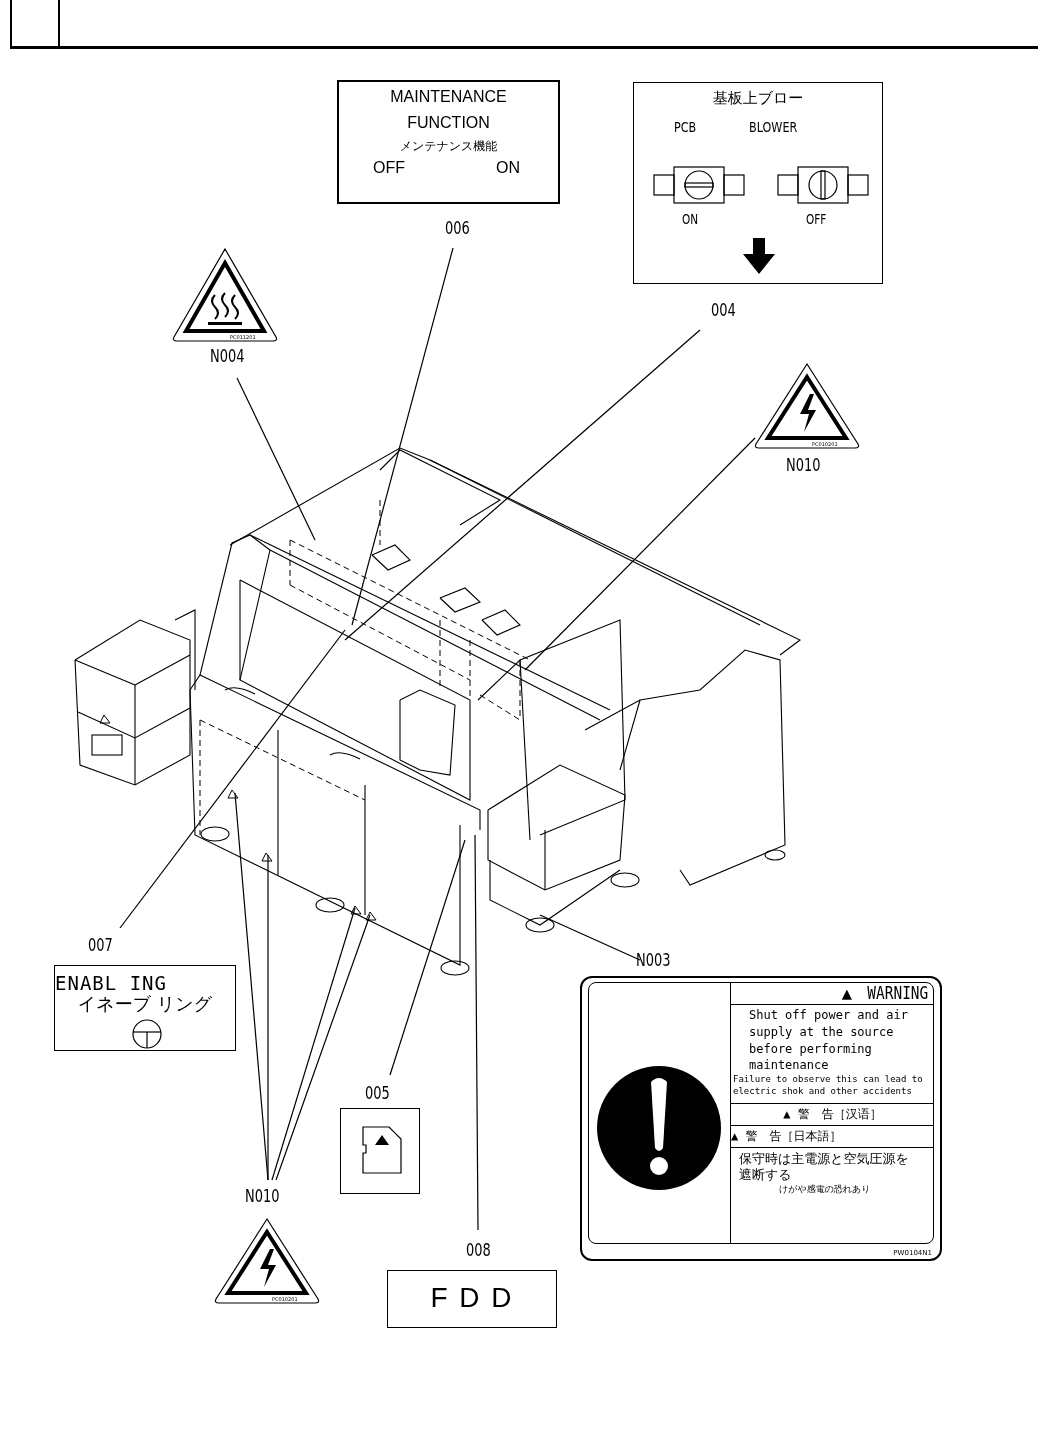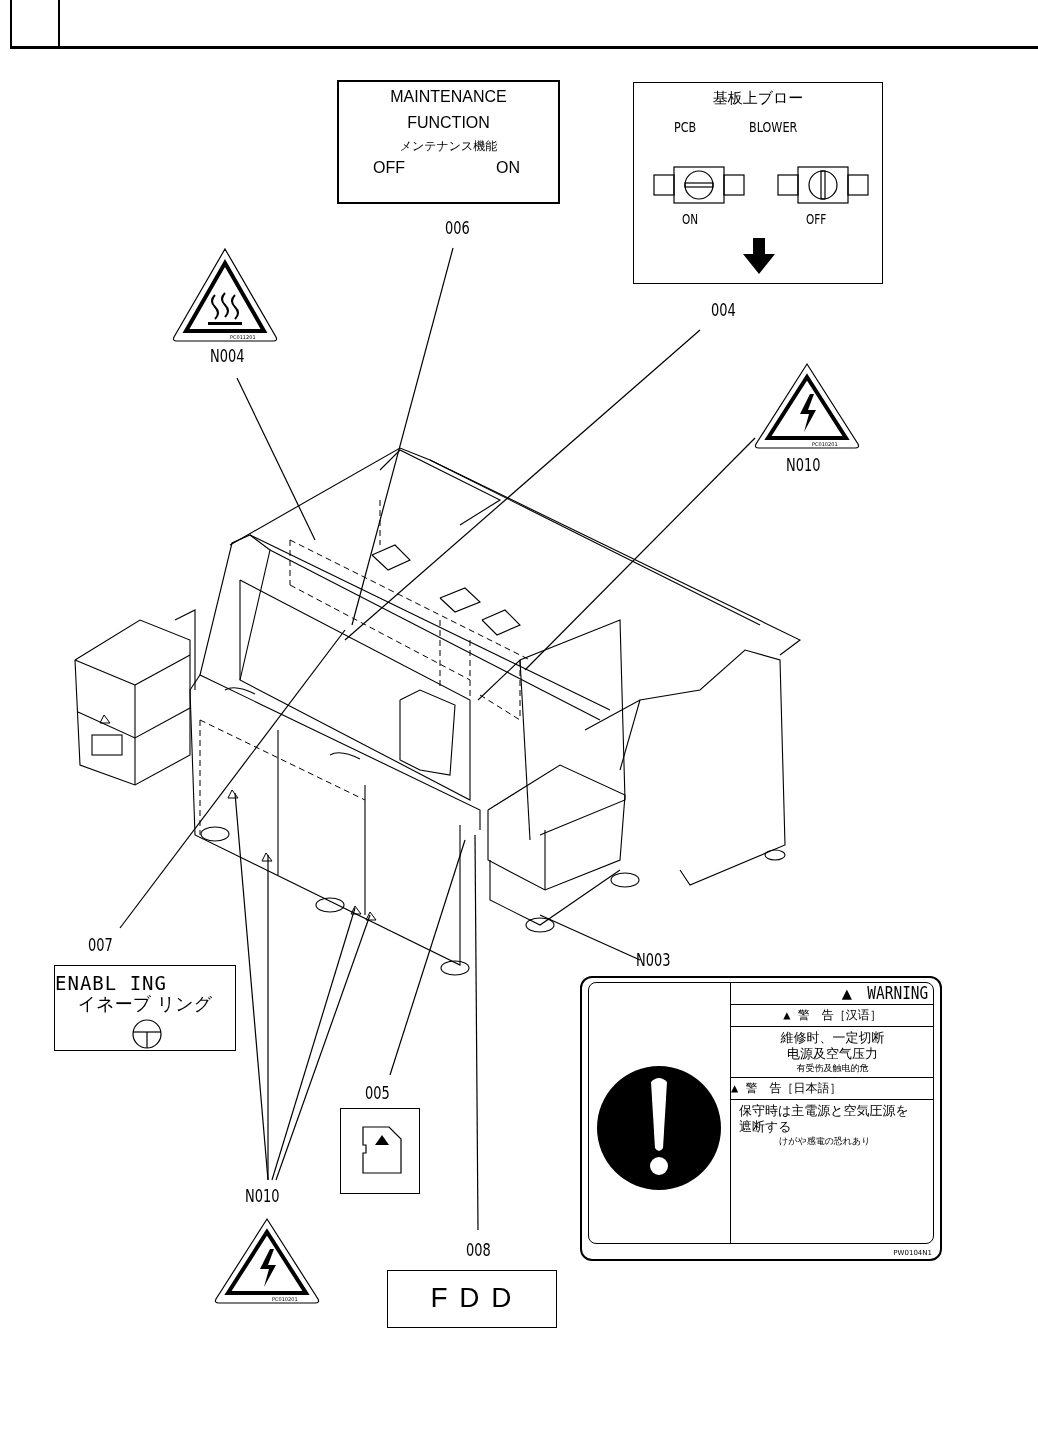--- a/index.html
+++ b/index.html
@@ -215,28 +215,31 @@
       <path d="M58,20 Q66,12 74,20 L70,86 Q66,92 62,86 Z" fill="#fff"></path>
       <ellipse cx="66" cy="104" rx="9" ry="9" fill="#fff"></ellipse>
     </svg>
   </div>
 
   <div class="warn-cell" style="position:absolute;left:149px;top:4px;width:203px;height:262px">
     <div style="height:22px;border-bottom:1px solid #000;text-align:right;font-size:17px;line-height:22px">
       <span>▲</span>
       <span style="display:inline-block;transform:scaleX(0.85)">WARNING</span>
     </div>
+    <div style="height:96px;border-bottom:1px solid #000;padding-top:2px">
+      <div style="font-size:12px;line-height:17px;padding-left:18px">Shut off power and air</div>
+      <div style="font-size:12px;line-height:17px;padding-left:18px">supply at the source</div>
+      <div style="font-size:12px;line-height:17px;padding-left:18px">before performing</div>
+      <div style="font-size:12px;line-height:15px;padding-left:18px">maintenance</div>
+      <div style="font-size:9px;line-height:12px;padding-left:2px;white-space:nowrap">Failure to observe this can lead to</div>
+      <div style="font-size:9px;line-height:12px;padding-left:2px;white-space:nowrap">electric shok and other accidents</div>
+    </div>
     <div style="height:21px;border-bottom:1px solid #000;text-align:center;font-size:12px;line-height:21px">
       <span>▲</span>
       <span>警　告［汉语］</span>
-    </div>
-    <div style="height:50px;border-bottom:1px solid #000;text-align:center">
-      <div style="font-size:13px;line-height:17px;padding-top:2px">維修时、一定切断</div>
-      <div style="font-size:13px;line-height:16px">电源及空气压力</div>
-      <div style="font-size:9px;line-height:12px">有受伤及触电的危</div>
     </div>
     <div style="height:21px;border-bottom:1px solid #000;text-align:left;font-size:12px;line-height:21px">
       <span>▲</span>
       <span>警　告［日本語］</span>
     </div>
     <div style="height:48px;padding-left:8px">
       <div style="font-size:13px;line-height:17px;padding-top:2px">保守時は主電源と空気圧源を</div>
       <div style="font-size:13px;line-height:16px">遮断する</div>
       <div style="font-size:9px;line-height:12px;padding-left:40px">けがや感電の恐れあり</div>
     </div>

